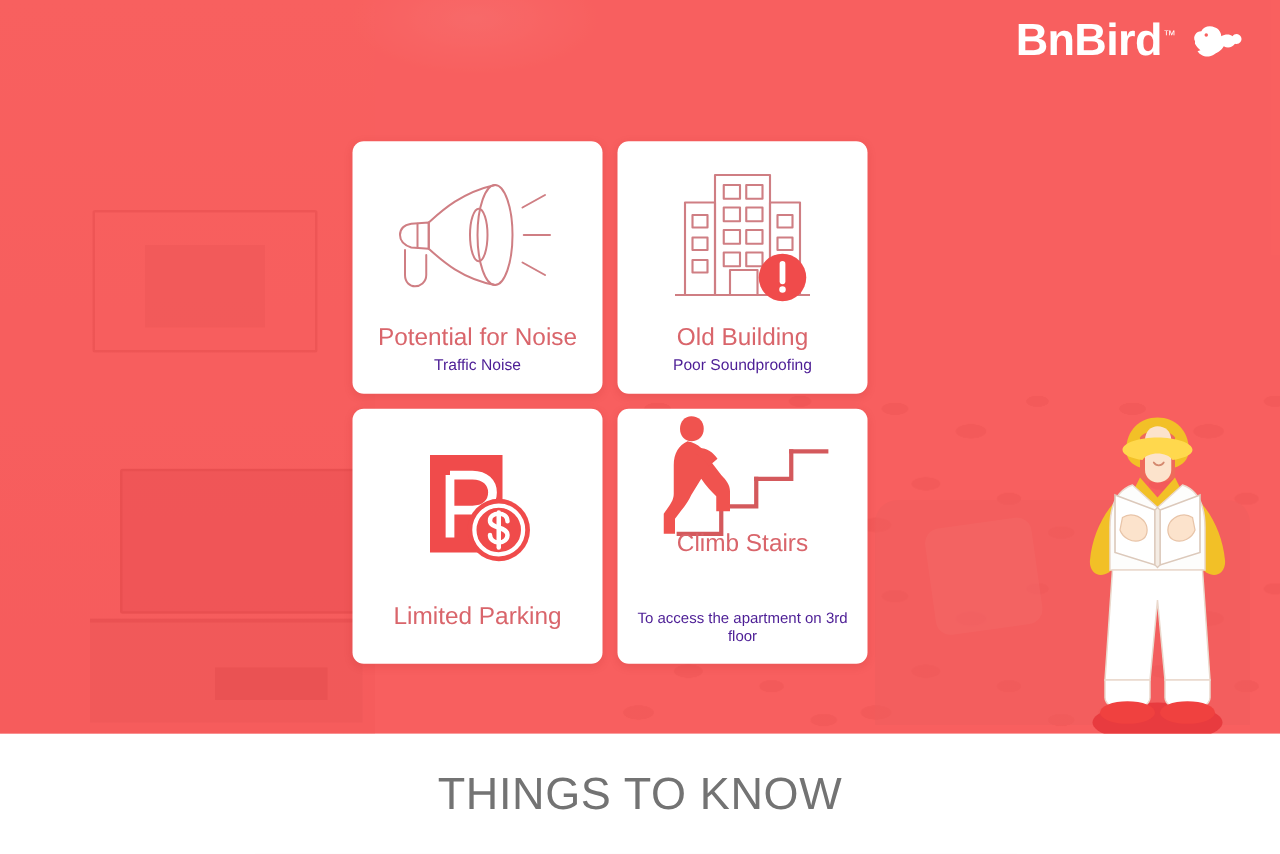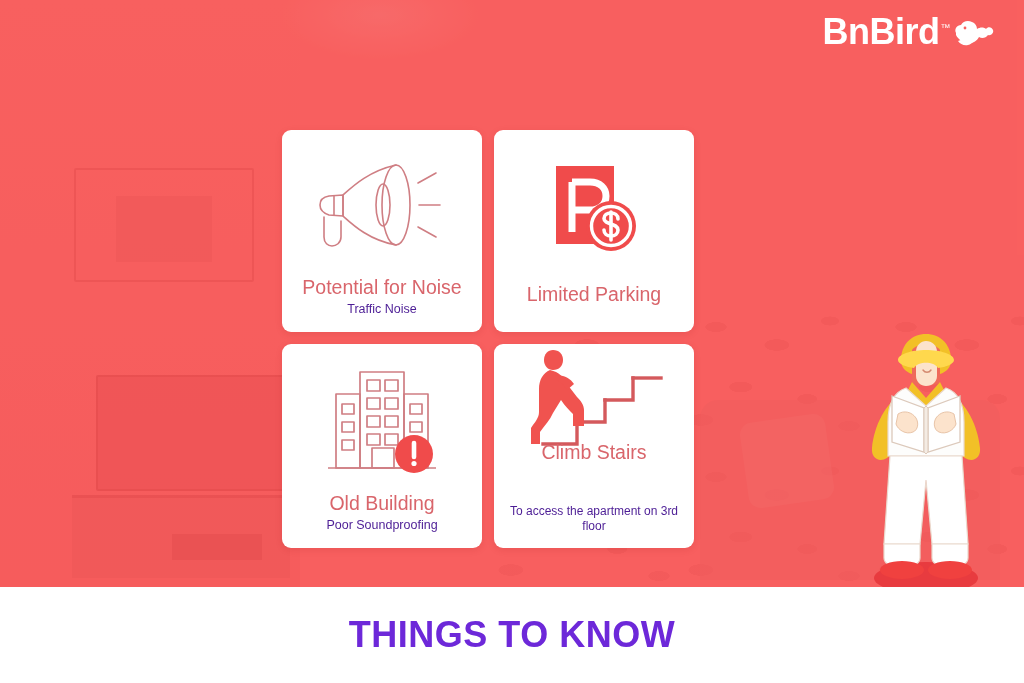--- a/index.html
+++ b/index.html
@@ -116,20 +116,21 @@
     inset: 0;
     background: rgba(249,96,95,0.42);
   }
 
   
   .logo {
     position: absolute;
     right: 30px; top: 14px;
     display: flex;
     align-items: center;
+    gap: 10px;
     z-index: 6;
   }
   .logo-word {
     position: relative;
     font-size: 36px;
     font-weight: bold;
     color: #ffffff;
     letter-spacing: -0.5px;
     line-height: 1;
   }
@@ -139,21 +140,21 @@
     vertical-align: super;
     font-weight: normal;
     margin-left: 1px;
   }
   .logo-bird { width: 44px; height: 30px; display: block; }
 
   
   .grid {
     position: absolute;
     left: 282px;
-    top: 130px;
+    top: 113px;
     width: 438px;
     display: grid;
     grid-template-columns: 200px 200px;
     grid-template-rows: 202px 204px;
     column-gap: 38px;
     row-gap: 33px;
     z-index: 5;
     gap: 12px;
   }
   .card {
@@ -210,22 +211,22 @@
     position: absolute;
     left: 0; top: 587px;
     width: 1024px; height: 96px;
     background: #ffffff;
     display: flex;
     align-items: center;
     justify-content: center;
   }
   .footer-title {
     font-size: 36px;
-    font-weight: bold;
-    color: #6d28d9;
+    font-weight: normal;
+    color: #737373;
     letter-spacing: 0.5px;
   }
 </style>
 </head>
 <body>
 
 <div class="stage">
 
   <div class="hero">
 
@@ -267,38 +268,20 @@
               <path d="M34 66 L34 82 C34 88 29 91 25 91 C21 91 17 88 17 82 L17 62"></path>
               <path d="M111 28 L129 18"></path>
               <path d="M112 50 L133 50"></path>
               <path d="M111 72 L129 82"></path>
             </g>
           </svg>
         </div>
         <div class="card-text">
           <div class="card-title">Potential for Noise</div>
           <div class="card-sub">Traffic Noise</div>
-        </div>
-      </div>
-
-      <div class="card card--parking">
-        <div class="card-icon">
-          <svg width="96" height="96" viewBox="0 0 96 96">
-            <rect x="10" y="4" width="58" height="78" fill="#f04b4b"></rect>
-            <path d="M26 20 L26 70" stroke="#ffffff" stroke-width="7" fill="none" stroke-linecap="butt"></path>
-            <path d="M26 20 L44 20 C54 20 60 26 60 34 C60 42 54 48 44 48 L26 48" stroke="#ffffff" stroke-width="7" fill="none" stroke-linejoin="round"></path>
-            <circle cx="65" cy="64" r="25" fill="#f04b4b"></circle>
-            <circle cx="65" cy="64" r="19.5" fill="none" stroke="#ffffff" stroke-width="3.4"></circle>
-            <path d="M65 50 L65 78" stroke="#ffffff" stroke-width="3.6" stroke-linecap="round"></path>
-            <path d="M72 57 C72 53 68.5 51 65 51 C61 51 58 53 58 56.5 C58 63 72 61 72 68
-                     C72 71.5 69 74 65 74 C61 74 58 71.5 58 68" fill="none" stroke="#ffffff" stroke-width="3.6" stroke-linecap="round"></path>
-          </svg>
-        </div>
-        <div class="card-text">
-          <div class="card-title">Limited Parking</div>
         </div>
       </div>
 
       <div class="card card--building">
         <div class="card-icon">
           <svg width="120" height="112" viewBox="0 0 120 112">
             <g fill="none" stroke="#cf7e83" stroke-width="1.7" stroke-linejoin="round">
               <rect x="38" y="6" width="44" height="96"></rect>
               <rect x="14" y="28" width="24" height="74"></rect>
               <rect x="82" y="28" width="24" height="74"></rect>
@@ -323,20 +306,38 @@
             <path d="M92 77 L92 91" stroke="#ffffff" stroke-width="4.6" stroke-linecap="round"></path>
             <circle cx="92" cy="97.5" r="2.6" fill="#ffffff"></circle>
           </svg>
         </div>
         <div class="card-text">
           <div class="card-title">Old Building</div>
           <div class="card-sub">Poor Soundproofing</div>
         </div>
       </div>
 
+      <div class="card card--parking">
+        <div class="card-icon">
+          <svg width="96" height="96" viewBox="0 0 96 96">
+            <rect x="10" y="4" width="58" height="78" fill="#f04b4b"></rect>
+            <path d="M26 20 L26 70" stroke="#ffffff" stroke-width="7" fill="none" stroke-linecap="butt"></path>
+            <path d="M26 20 L44 20 C54 20 60 26 60 34 C60 42 54 48 44 48 L26 48" stroke="#ffffff" stroke-width="7" fill="none" stroke-linejoin="round"></path>
+            <circle cx="65" cy="64" r="25" fill="#f04b4b"></circle>
+            <circle cx="65" cy="64" r="19.5" fill="none" stroke="#ffffff" stroke-width="3.4"></circle>
+            <path d="M65 50 L65 78" stroke="#ffffff" stroke-width="3.6" stroke-linecap="round"></path>
+            <path d="M72 57 C72 53 68.5 51 65 51 C61 51 58 53 58 56.5 C58 63 72 61 72 68
+                     C72 71.5 69 74 65 74 C61 74 58 71.5 58 68" fill="none" stroke="#ffffff" stroke-width="3.6" stroke-linecap="round"></path>
+          </svg>
+        </div>
+        <div class="card-text">
+          <div class="card-title">Limited Parking</div>
+        </div>
+      </div>
+
       <div class="card card--stairs">
         <div class="card-icon">
           <svg width="142" height="112" viewBox="0 0 142 112">
             <g fill="none" stroke="#d4595c" stroke-width="3.4" stroke-linecap="square">
               <path d="M20 104 L54 104 L54 82"></path>
               <path d="M54 82 L82 82 L82 60"></path>
               <path d="M82 60 L110 60 L110 38"></path>
               <path d="M110 38 L138 38"></path>
             </g>
             <path d="M30 10 C36 10 40 14 40 20 C40 26 36 30 30 30 C25 30 21 26 21 20 C21 14 25 10 30 10 Z" fill="#f0534f"></path>

